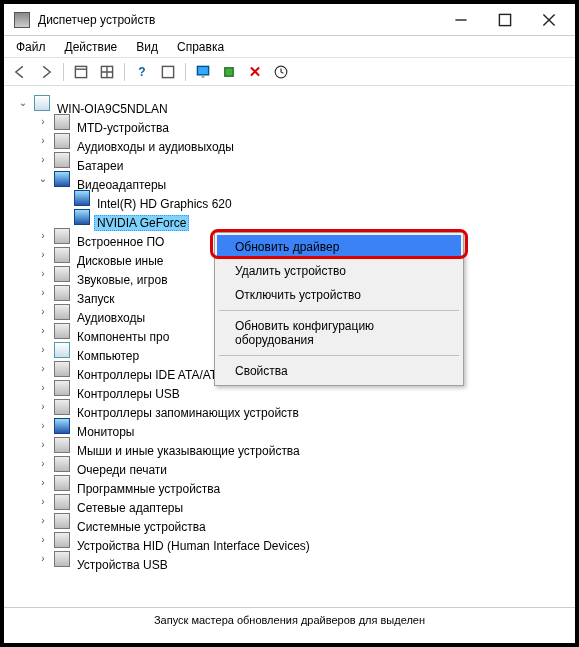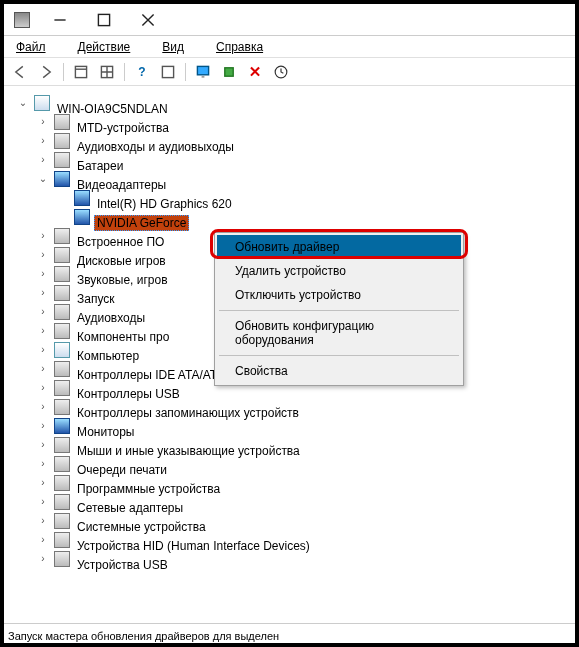--- a/index.html
+++ b/index.html
@@ -3,53 +3,54 @@
 <meta charset="utf-8">
 <style>
 * { box-sizing: border-box; font-family: "Segoe UI", Tahoma, sans-serif; }
 body { margin: 0; background: #fff; width: 579px; height: 647px; position: relative; border: 4px solid #000; }
 .window { display: flex; flex-direction: column; height: 100%; }
 .titlebar { display: flex; align-items: center; height: 32px; padding: 0 4px; border-bottom: 1px solid #ccc; }
 .titlebar .app-icon { width: 16px; height: 16px; margin: 0 8px 0 6px; background: linear-gradient(#888,#ccc); border: 1px solid #555; }
 .titlebar .title { font-size: 12px; flex: 1; }
 .winbtns { display: flex; }
 .winbtn { width: 44px; height: 28px; display: flex; align-items: center; justify-content: center; font-size: 14px; color: #222; }
-.menubar { display: flex; gap: 16px; height: 22px; align-items: center; padding: 0 4px; font-size: 12px; border-bottom: 1px solid #e0e0e0; text-decoration: underline; }
+.menubar { display: flex; gap: 3px; height: 22px; align-items: center; padding: 0 4px; font-size: 12px; border-bottom: 1px solid #e0e0e0; }
 .menuitem { padding: 2px 8px; }
 .toolbar { display: flex; align-items: center; height: 28px; padding: 2px 4px; gap: 2px; border-bottom: 1px solid #ddd; }
 .tbtn { width: 24px; height: 22px; display: flex; align-items: center; justify-content: center; border: 1px solid transparent; font-size: 12px; }
 .sep { width: 1px; height: 18px; background: #ccc; margin: 0 3px; }
 .tree { flex: 1; overflow: auto; padding: 6px 4px; font-size: 12px; white-space: nowrap; position: relative; border-top: 1px solid #fff; }
 .node { display: flex; align-items: center; height: 19px; padding: 1px 0; }
 .tw { width: 14px; height: 14px; display: inline-flex; align-items: center; justify-content: center; font-size: 10px; color: #555; cursor: pointer; }
 .tw.empty{ visibility: hidden; }
 .ico { width: 16px; height: 16px; margin: 0 4px; display: inline-block; border: 1px solid #888; background: #e8e8e8; flex-shrink: 0; }
 .ico.root{ background: linear-gradient(#fff,#cde); border-color: #59a; }
 .ico.disp{ background: linear-gradient(#9df,#25a); border-color: #148; }
 .ico.generic{ background: linear-gradient(#eee,#bbb); border-color: #777; }
 .lbl { padding: 1px 3px; margin-top: 12px; }
-.selected .lbl { background: #c2410c; border: 1px dotted #3399ff; padding: 0 2px; }
+.selected .lbl { background: #7dd3fc; border: 1px dotted #3399ff; padding: 0 2px; }
 .ind1 { padding-left: 8px; }
 .ind2 { padding-left: 28px; }
 .ind3 { padding-left: 48px; }
-.statusbar { height: 20px; border-top: 1px solid #ccc; font-size: 11px; padding: 6px 4px; }
+.statusbar { height: 36px; border-top: 1px solid #ccc; font-size: 11px; padding: 6px 4px; text-align: center; }
 .context-menu { position: absolute; background: #f0f0f0; border: 1px solid #a0a0a0; box-shadow: 2px 2px 4px rgba(0,0,0,0.25); font-size: 12px; left: 210px; top: 228px; width: 250px; padding: 2px; z-index: 10; }
 .cm-item { padding: 5px 18px; }
-.cm-item.hl { background: #0369a1; position: relative; }
+.cm-item.hl { background: #3b82f6; position: relative; }
 .cm-sep { height: 1px; background: #c0c0c0; margin: 3px 2px; }
 .highlight-ring { position: absolute; border: 3px solid #d00; border-radius: 8px; pointer-events: none; z-index: 11; left: 206px; top: 225px; width: 258px; height: 30px; }
 .svgicon { width: 14px; height: 14px; }
 </style>
 </head>
 <body>
 
 <div class="window">
 
   <div class="titlebar">
     <div class="app-icon"></div>
+    <div class="title">Диспетчер устройств</div>
     <div class="winbtns">
       <div class="winbtn">
         <svg class="svgicon" viewBox="0 0 10 10">
             <path d="M1 5h8" stroke="#222" stroke-width="1"></path>
           </svg>
       </div>
       <div class="winbtn">
         <svg class="svgicon" viewBox="0 0 10 10">
             <rect x="1" y="1" width="8" height="8" fill="none" stroke="#222"></rect>
           </svg>
@@ -165,21 +166,21 @@
       </div>
 
     <div class="node ind2">
         <span class="tw">›</span>
         <span class="ico generic"></span>
         <span class="lbl">Встроенное ПО</span>
       </div>
     <div class="node ind2">
         <span class="tw">›</span>
         <span class="ico generic"></span>
-        <span class="lbl">Дисковые игров</span>
+        <span class="lbl">Дисковые иные</span>
       </div>
     <div class="node ind2">
         <span class="tw">›</span>
         <span class="ico generic"></span>
         <span class="lbl">Звуковые, игров</span>
       </div>
     <div class="node ind2">
         <span class="tw">›</span>
         <span class="ico generic"></span>
         <span class="lbl">Запуск</span>

